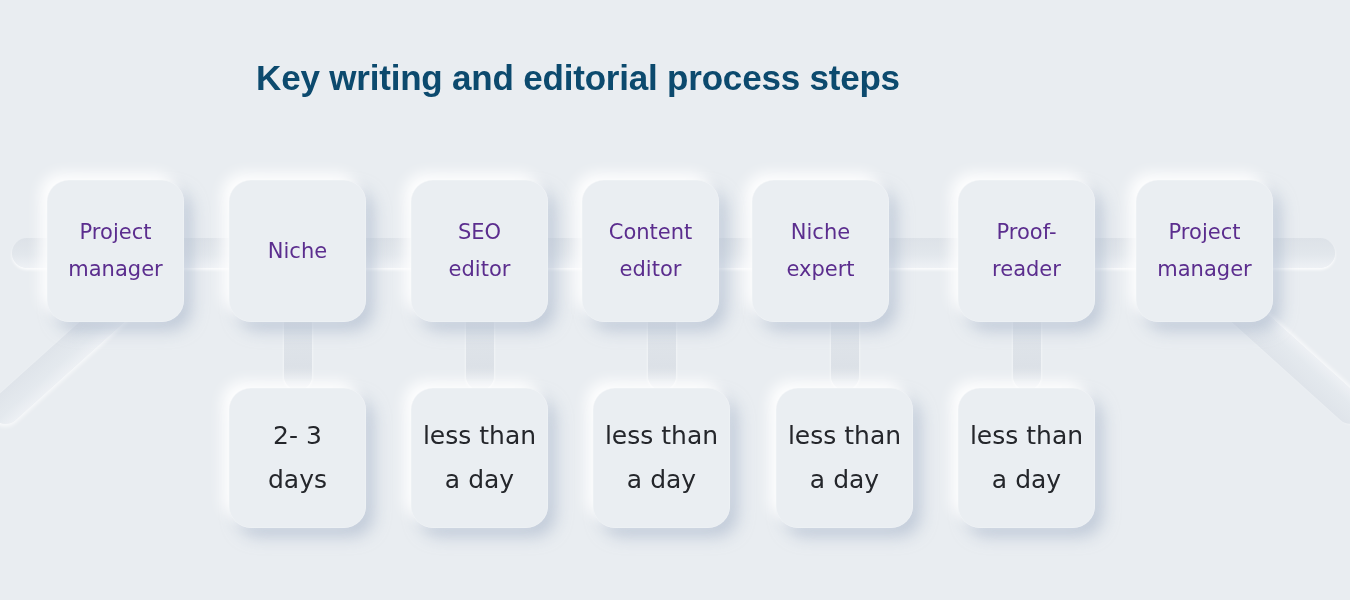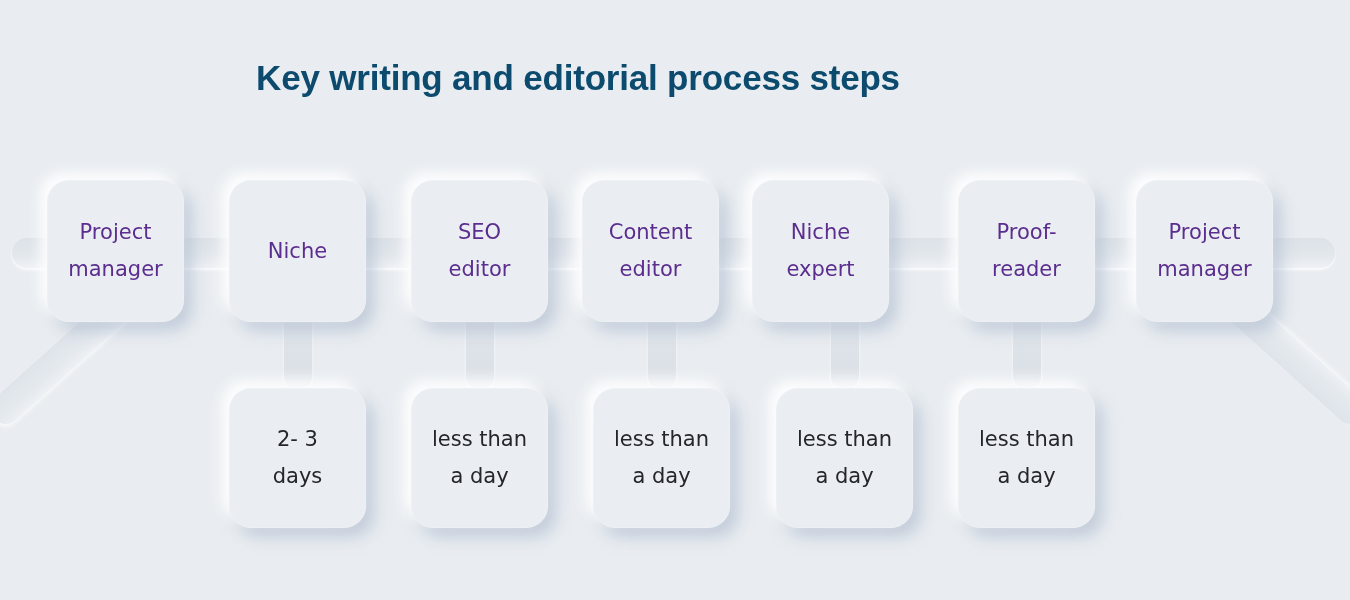--- a/index.html
+++ b/index.html
@@ -109,21 +109,21 @@
     padding: 0 6px;
     white-space: pre-line;
   }
 
   .duration-card {
     width: 137px;
     height: 140px;
     top: 388px;
   }
   .duration-label {
-    font-size: 21px;
+    font-size: 25px;
     line-height: 1.78;
     color: #24262b;
     padding: 0 6px;
     white-space: pre-line;
   }
 </style>
 </head>
 <body>
 
 <div id="canvas">

